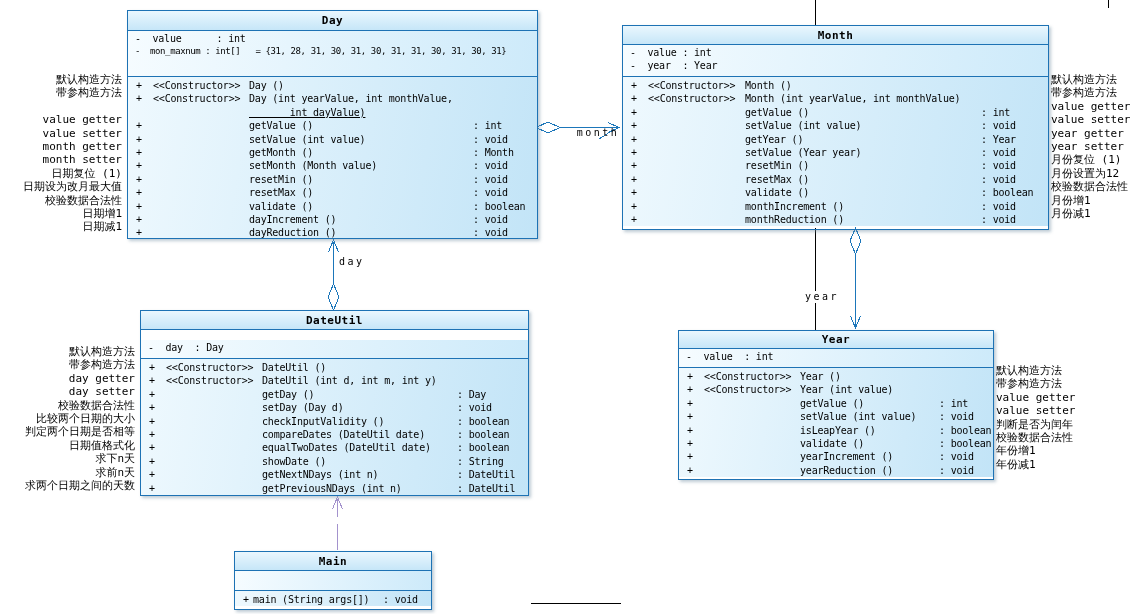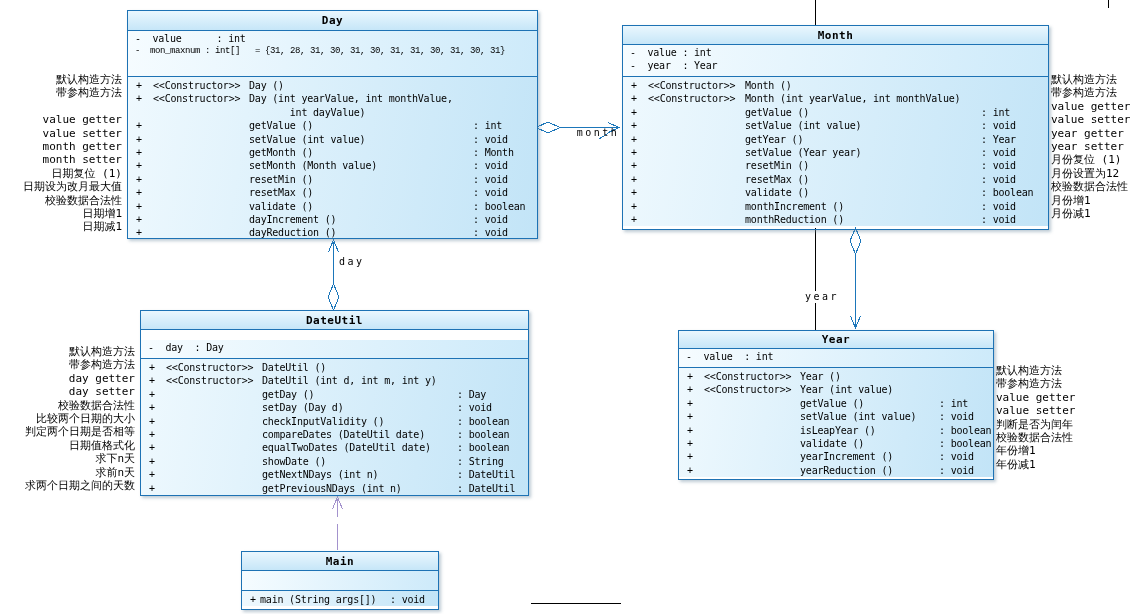--- a/index.html
+++ b/index.html
@@ -4,21 +4,21 @@
 <style>
   html,body{margin:0;padding:0;background:#fff;}
   #canvas{position:relative;width:1137px;height:614px;background:#ffffff;overflow:hidden;}
 
   .uml-box{position:absolute;border:1px solid #1d72b4;box-shadow:2px 2px 3px rgba(110,140,160,.45);
            font-family:"DejaVu Sans Mono",monospace;font-size:10px;letter-spacing:-.2px;color:#000;overflow:hidden;}
   .uml-title{background:linear-gradient(180deg,#eaf7fe,#c6e6f8);border-bottom:1px solid #1d72b4;
              display:flex;align-items:center;justify-content:center;font-weight:bold;font-size:11px;letter-spacing:.5px;}
   .uml-attrs{background:linear-gradient(100deg,#f6fcff,#cdeafa);border-bottom:1px solid #1d72b4;padding-top:1px;overflow:hidden;}
   .attr-row{line-height:13.4px;white-space:pre;padding-left:7px;}
-  .tight{font-size:9px;letter-spacing:-.4px;font-family:Liberation Mono, monospace;}
+  .tight{font-size:9px;letter-spacing:-.4px;}
   .uml-methods{background:linear-gradient(100deg,#eff9fe,#c2e4f7);padding-top:2px;overflow:hidden;}
   .m-row{display:grid;line-height:13.4px;white-space:pre;}
   .m-vis{padding-left:8px;}
 
   .ann{position:absolute;font-family:"DejaVu Sans Mono",monospace;font-size:11px;line-height:13.4px;
        color:#000;white-space:nowrap;}
   .ann.left{text-align:right;}
   .ann.right{text-align:left;}
 
   .clabel{position:absolute;font-family:"DejaVu Sans Mono",monospace;font-size:10px;letter-spacing:2.5px;
@@ -68,21 +68,21 @@
   <div id="boxes">
       <div class="uml-box" style="left: 127px; top: 10px; width: 409px; height: 227px;">
         <div class="uml-title" style="height: 19px;">Day</div>
         <div class="uml-attrs" style="height: 44px;">
           <div class="attr-row">-  value      : int</div>
           <div class="attr-row tight">-  mon_maxnum : int[]   = {31, 28, 31, 30, 31, 30, 31, 31, 30, 31, 30, 31}</div>
         </div>
         <div class="uml-methods">
           <div class="m-row" style="grid-template-columns: 25px 96px 1fr 64px;"><span class="m-vis">+</span><span class="m-st">&lt;&lt;Constructor&gt;&gt;</span><span class="m-sig">Day ()</span><span class="m-ret"></span></div>
           <div class="m-row" style="grid-template-columns: 25px 96px 1fr 64px;"><span class="m-vis">+</span><span class="m-st">&lt;&lt;Constructor&gt;&gt;</span><span class="m-sig">Day (int yearValue, int monthValue,</span><span class="m-ret"></span></div>
-          <div class="m-row" style="grid-template-columns: 25px 96px 1fr 64px;"><span class="m-vis"></span><span class="m-st"></span><span class="m-sig">       int dayValue)</span><span class="m-ret"></span></div>
+          <div class="m-row" style="grid-template-columns: 25px 96px 1fr 64px; text-decoration: underline;"><span class="m-vis"></span><span class="m-st"></span><span class="m-sig">       int dayValue)</span><span class="m-ret"></span></div>
           <div class="m-row" style="grid-template-columns: 25px 96px 1fr 64px;"><span class="m-vis">+</span><span class="m-st"></span><span class="m-sig">getValue ()</span><span class="m-ret">: int</span></div>
           <div class="m-row" style="grid-template-columns: 25px 96px 1fr 64px;"><span class="m-vis">+</span><span class="m-st"></span><span class="m-sig">setValue (int value)</span><span class="m-ret">: void</span></div>
           <div class="m-row" style="grid-template-columns: 25px 96px 1fr 64px;"><span class="m-vis">+</span><span class="m-st"></span><span class="m-sig">getMonth ()</span><span class="m-ret">: Month</span></div>
           <div class="m-row" style="grid-template-columns: 25px 96px 1fr 64px;"><span class="m-vis">+</span><span class="m-st"></span><span class="m-sig">setMonth (Month value)</span><span class="m-ret">: void</span></div>
           <div class="m-row" style="grid-template-columns: 25px 96px 1fr 64px;"><span class="m-vis">+</span><span class="m-st"></span><span class="m-sig">resetMin ()</span><span class="m-ret">: void</span></div>
           <div class="m-row" style="grid-template-columns: 25px 96px 1fr 64px;"><span class="m-vis">+</span><span class="m-st"></span><span class="m-sig">resetMax ()</span><span class="m-ret">: void</span></div>
           <div class="m-row" style="grid-template-columns: 25px 96px 1fr 64px;"><span class="m-vis">+</span><span class="m-st"></span><span class="m-sig">validate ()</span><span class="m-ret">: boolean</span></div>
           <div class="m-row" style="grid-template-columns: 25px 96px 1fr 64px;"><span class="m-vis">+</span><span class="m-st"></span><span class="m-sig">dayIncrement ()</span><span class="m-ret">: void</span></div>
           <div class="m-row" style="grid-template-columns: 25px 96px 1fr 64px;"><span class="m-vis">+</span><span class="m-st"></span><span class="m-sig">dayReduction ()</span><span class="m-ret">: void</span></div>
         </div>
@@ -185,21 +185,21 @@
       <div class="ann right" style="left: 996px; top: 364px; width: 140px;">
         <div class="ann-line">默认构造方法</div>
         <div class="ann-line">带参构造方法</div>
         <div class="ann-line">value getter</div>
         <div class="ann-line">value setter</div>
         <div class="ann-line">判断是否为闰年</div>
         <div class="ann-line">校验数据合法性</div>
         <div class="ann-line">年份增1</div>
         <div class="ann-line">年份减1</div>
       </div>
-      <div class="uml-box" style="left: 241px; top: 551px; width: 196px; height: 57px;">
+      <div class="uml-box" style="left: 234px; top: 551px; width: 196px; height: 57px;">
         <div class="uml-title" style="height: 18px;">Main</div>
         <div class="uml-attrs" style="height: 18px;"></div>
         <div class="uml-methods">
           <div class="m-row" style="grid-template-columns: 18px 0px 1fr 48px;"><span class="m-vis">+</span><span class="m-st"></span><span class="m-sig">main (String args[])</span><span class="m-ret">: void</span></div>
         </div>
       </div>
     </div>
 </div>
 
 </body></html>

